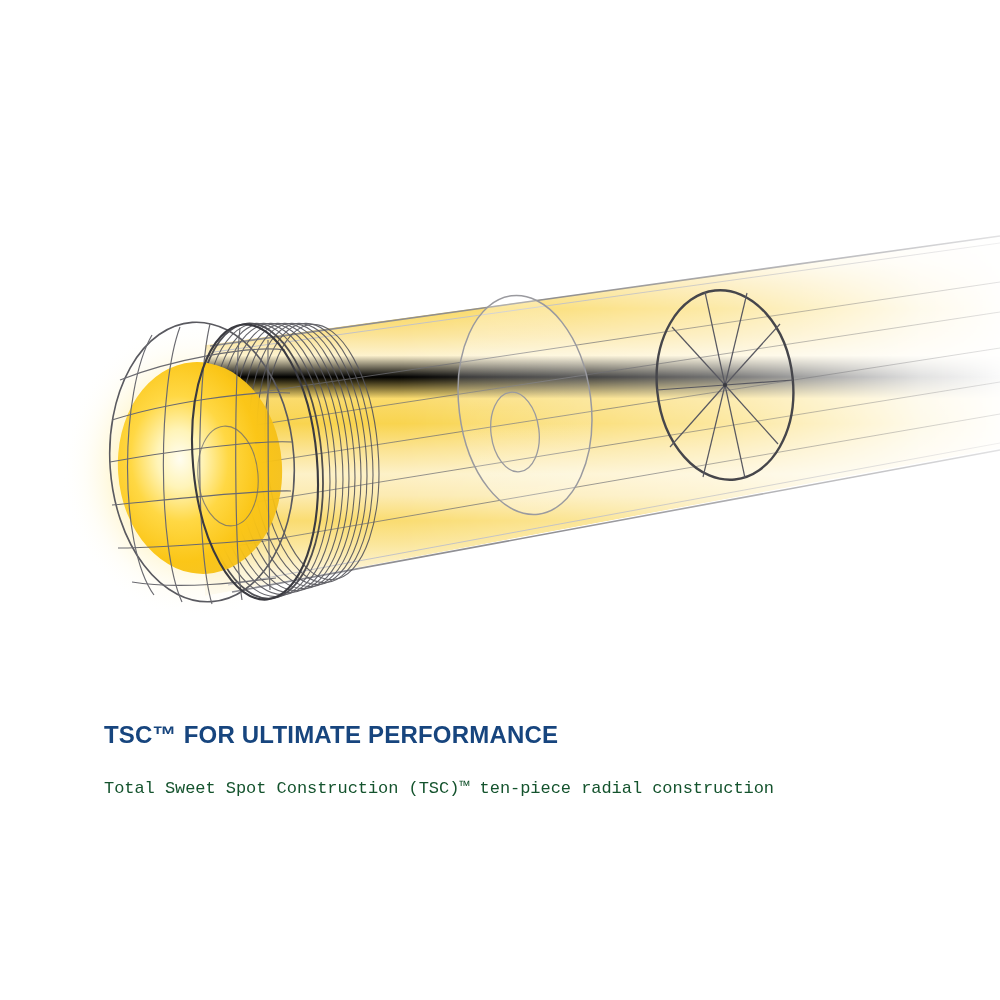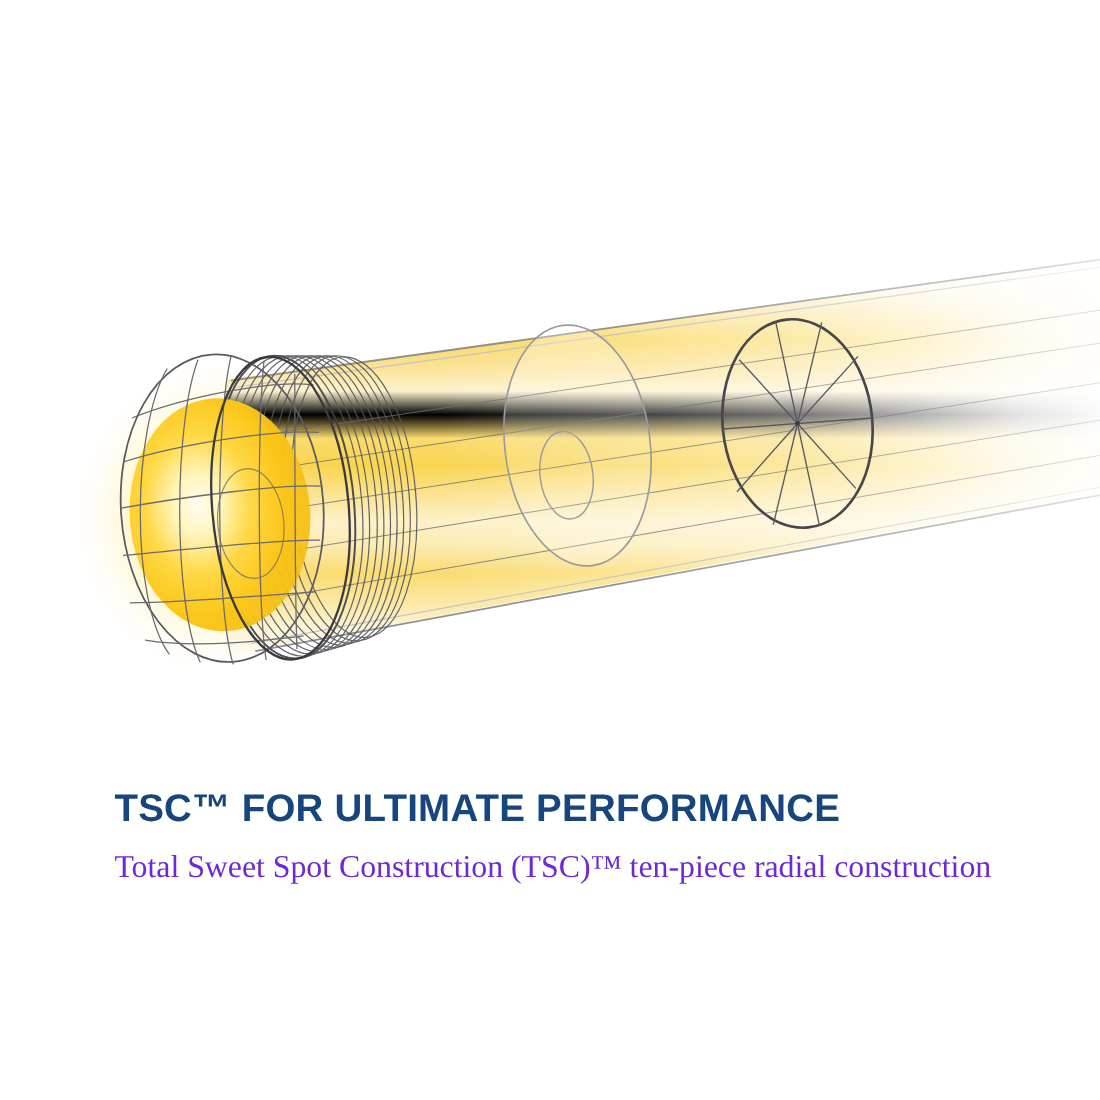--- a/index.html
+++ b/index.html
@@ -39,35 +39,35 @@
   
   .text-block {
     position: absolute;
     left: 104px;
     top: 716px;
     width: 800px;
   }
   .headline {
     margin: 0;
     font-family: "Liberation Sans", sans-serif;
-    font-size: 35px;
+    font-size: 24px;
     line-height: 38px;
     font-weight: 700;
     letter-spacing: 0.2px;
     color: #17457e;
     white-space: nowrap;
   }
   .body-copy {
     margin: 0;
     padding-top: 16px;
-    font-family: Liberation Serif, serif;
-    font-size: 29px;
+    font-family: Liberation Mono, monospace;
+    font-size: 17px;
     line-height: 37px;
     font-weight: 400;
-    color: #6d28d9;
+    color: #14532d;
     letter-spacing: -0.05px;
   }
   .body-copy .line {
     display: block;
     white-space: nowrap;
   }
 </style>
 </head>
 <body>
 

